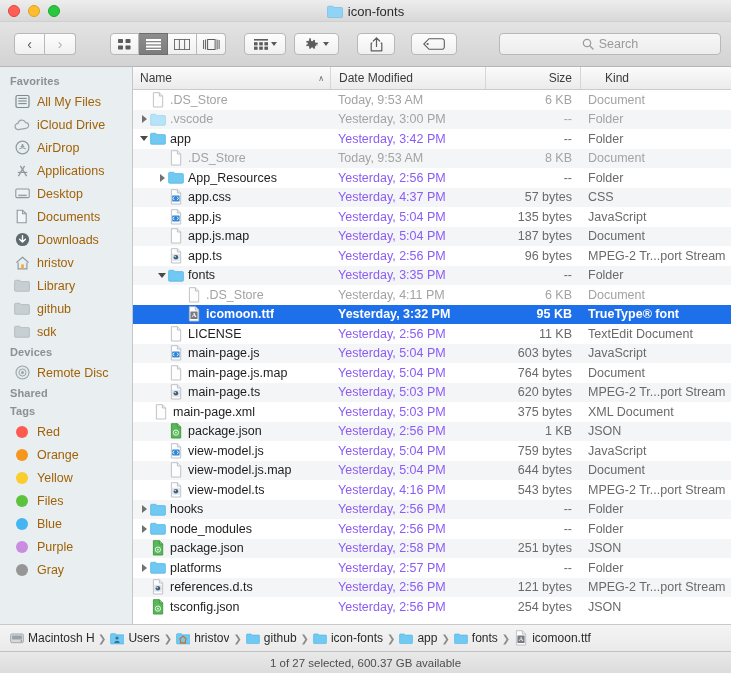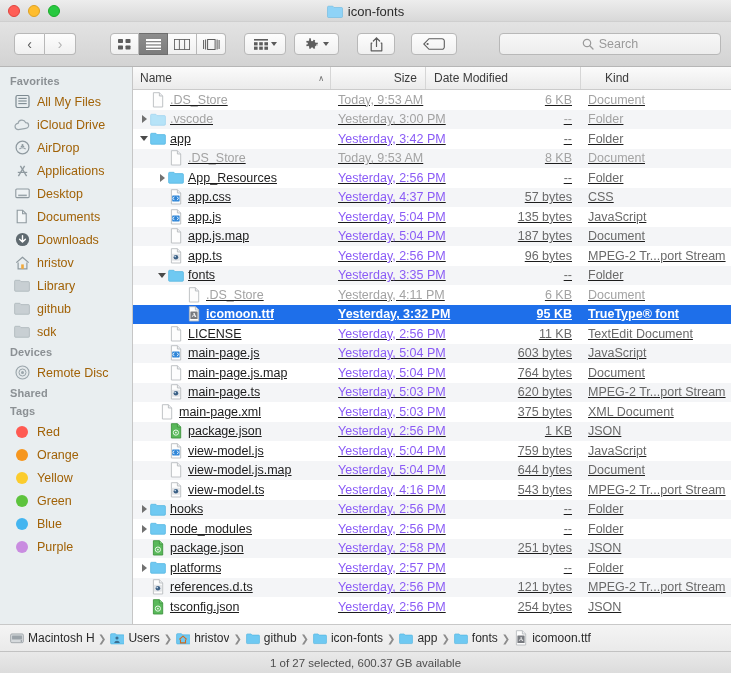--- a/index.html
+++ b/index.html
@@ -110,21 +110,21 @@
   }
   .ch { display:flex; align-items:center; height:100%; position:relative; }
   .ch + .ch { border-left:1px solid #d6d6d6; }
   .ch-name { width:197px; padding-left:7px; justify-content:space-between; padding-right:6px; }
   .ch-date { width:155px; padding-left:8px; }
   .ch-size { width:95px; justify-content:flex-end; padding-right:8px; }
   .ch-kind { flex:1; padding-left:24px; }
   .sortarrow { font-size:8px; color:#6b6b6b; }
 
   .rows { flex:1; overflow:hidden; }
-  .row { height:19.5px; display:flex; align-items:center; font-size:12.5px; color:#1d1d1d; cursor:default;text-decoration:underline; }
+  .row { height:19.5px; display:flex; align-items:center; font-size:12.5px; color:#1d1d1d; cursor:default; }
   .row.alt { background:#f4f5f7; }
   .row.sel { background:#1e6fea; color:#fff; font-weight:bold; }
   .row.dim .c-name, .row.dim .c-date, .row.dim .c-size, .row.dim .c-kind { color:#a3a3a3; }
   .row.sel .c-date, .row.sel .c-size, .row.sel .c-kind { color:#fff; }
 
   .c-name { width:197px; display:flex; align-items:center; min-width:0; }
   .c-date { width:155px; padding-left:8px; color:#8b5cf6; white-space:nowrap; }
   .c-size { width:95px; text-align:right; padding-right:8px; color:#6a6a6a; white-space:nowrap; }
   .c-kind { flex:1; padding-left:8px; color:#6a6a6a; white-space:nowrap; overflow:hidden; }
 
@@ -402,47 +402,53 @@
         <div class="sb-item">
           <span class="sb-ic">
             <span class="dot" style="background:#fbcc2d"></span>
           </span>
           <span class="sb-label">Yellow</span>
         </div>
         <div class="sb-item">
           <span class="sb-ic">
             <span class="dot" style="background:#5dc33d"></span>
           </span>
-          <span class="sb-label">Green</span>
+          <span class="sb-label">Files</span>
         </div>
         <div class="sb-item">
           <span class="sb-ic">
             <span class="dot" style="background:#44b5f0"></span>
           </span>
           <span class="sb-label">Blue</span>
         </div>
         <div class="sb-item">
           <span class="sb-ic">
             <span class="dot" style="background:#c98ce0"></span>
           </span>
           <span class="sb-label">Purple</span>
+        </div>
+        <div class="sb-item">
+          <span class="sb-ic">
+            <span class="dot" style="background:#969696"></span>
+          </span>
+          <span class="sb-label">Gray</span>
         </div>
       </div>
 
     <div class="filelist">
       <div class="col-head">
         <div class="ch ch-name">
           <span>Name</span>
           <span class="sortarrow">∧</span>
         </div>
+        <div class="ch ch-date">
+          <span>Date Modified</span>
+        </div>
         <div class="ch ch-size">
           <span>Size</span>
-        </div>
-        <div class="ch ch-date">
-          <span>Date Modified</span>
         </div>
         <div class="ch ch-kind">
           <span>Kind</span>
         </div>
       </div>
       <div class="rows" id="rows">
           <div class="row dim">
             <span class="c-name" style="padding-left:5px">
               <span class="tw"></span>
               <span class="ficon">
@@ -694,21 +700,21 @@
                   <circle cx="6.2" cy="8.6" r="0.8" fill="#cfe2f2"></circle>
                 </svg>
               </span>
               <span class="fname">main-page.ts</span>
             </span>
             <span class="c-date">Yesterday, 5:03 PM</span>
             <span class="c-size">620 bytes</span>
             <span class="c-kind">MPEG-2 Tr...port Stream</span>
           </div>
           <div class="row">
-            <span class="c-name" style="padding-left:14px">
+            <span class="c-name" style="padding-left:8px">
               <span class="tw"></span>
               <span class="ficon">
                 <svg width="14" height="16" viewBox="0 0 14 16">
                   <path d="M2.4 0.7h6.0l3.3 3.3v11H2.4z" fill="#fdfdfd" stroke="#b9bcbf" stroke-width="0.9"></path>
                   <path d="M8.4 0.7v3.3h3.3" fill="#eceef0" stroke="#b9bcbf" stroke-width="0.9"></path>
                 </svg>
               </span>
               <span class="fname">main-page.xml</span>
             </span>
             <span class="c-date">Yesterday, 5:03 PM</span>

